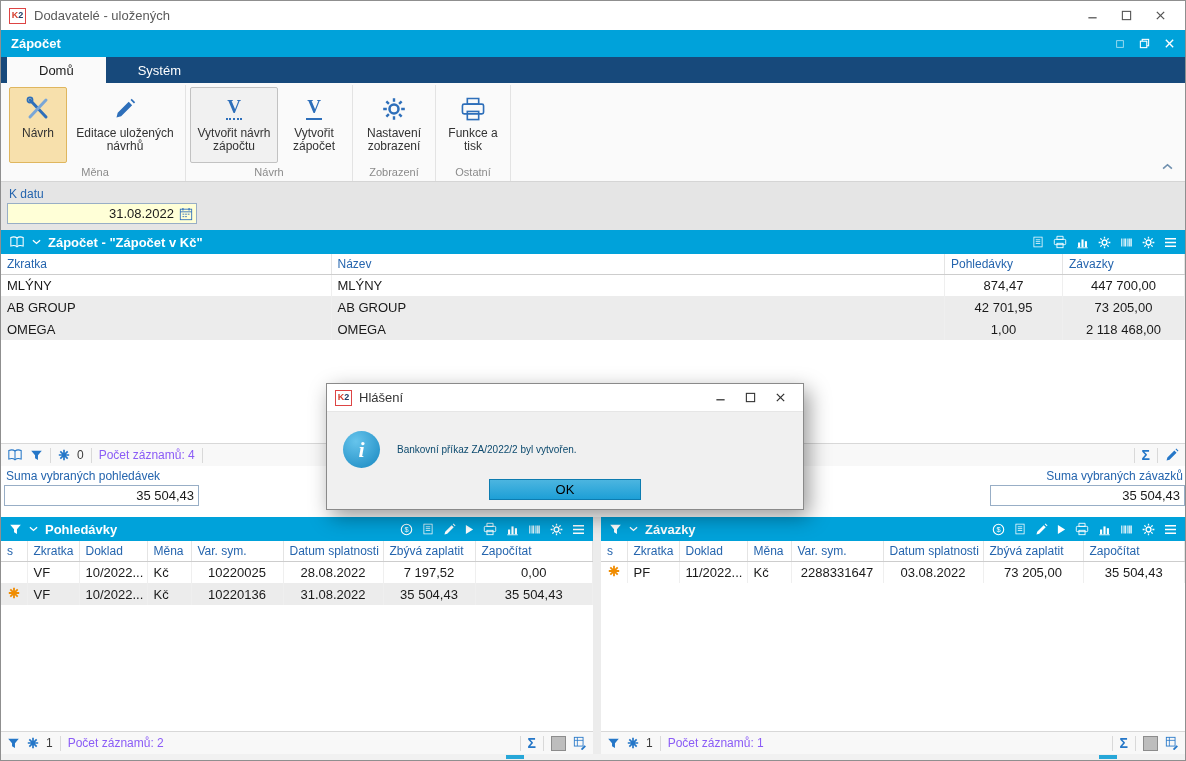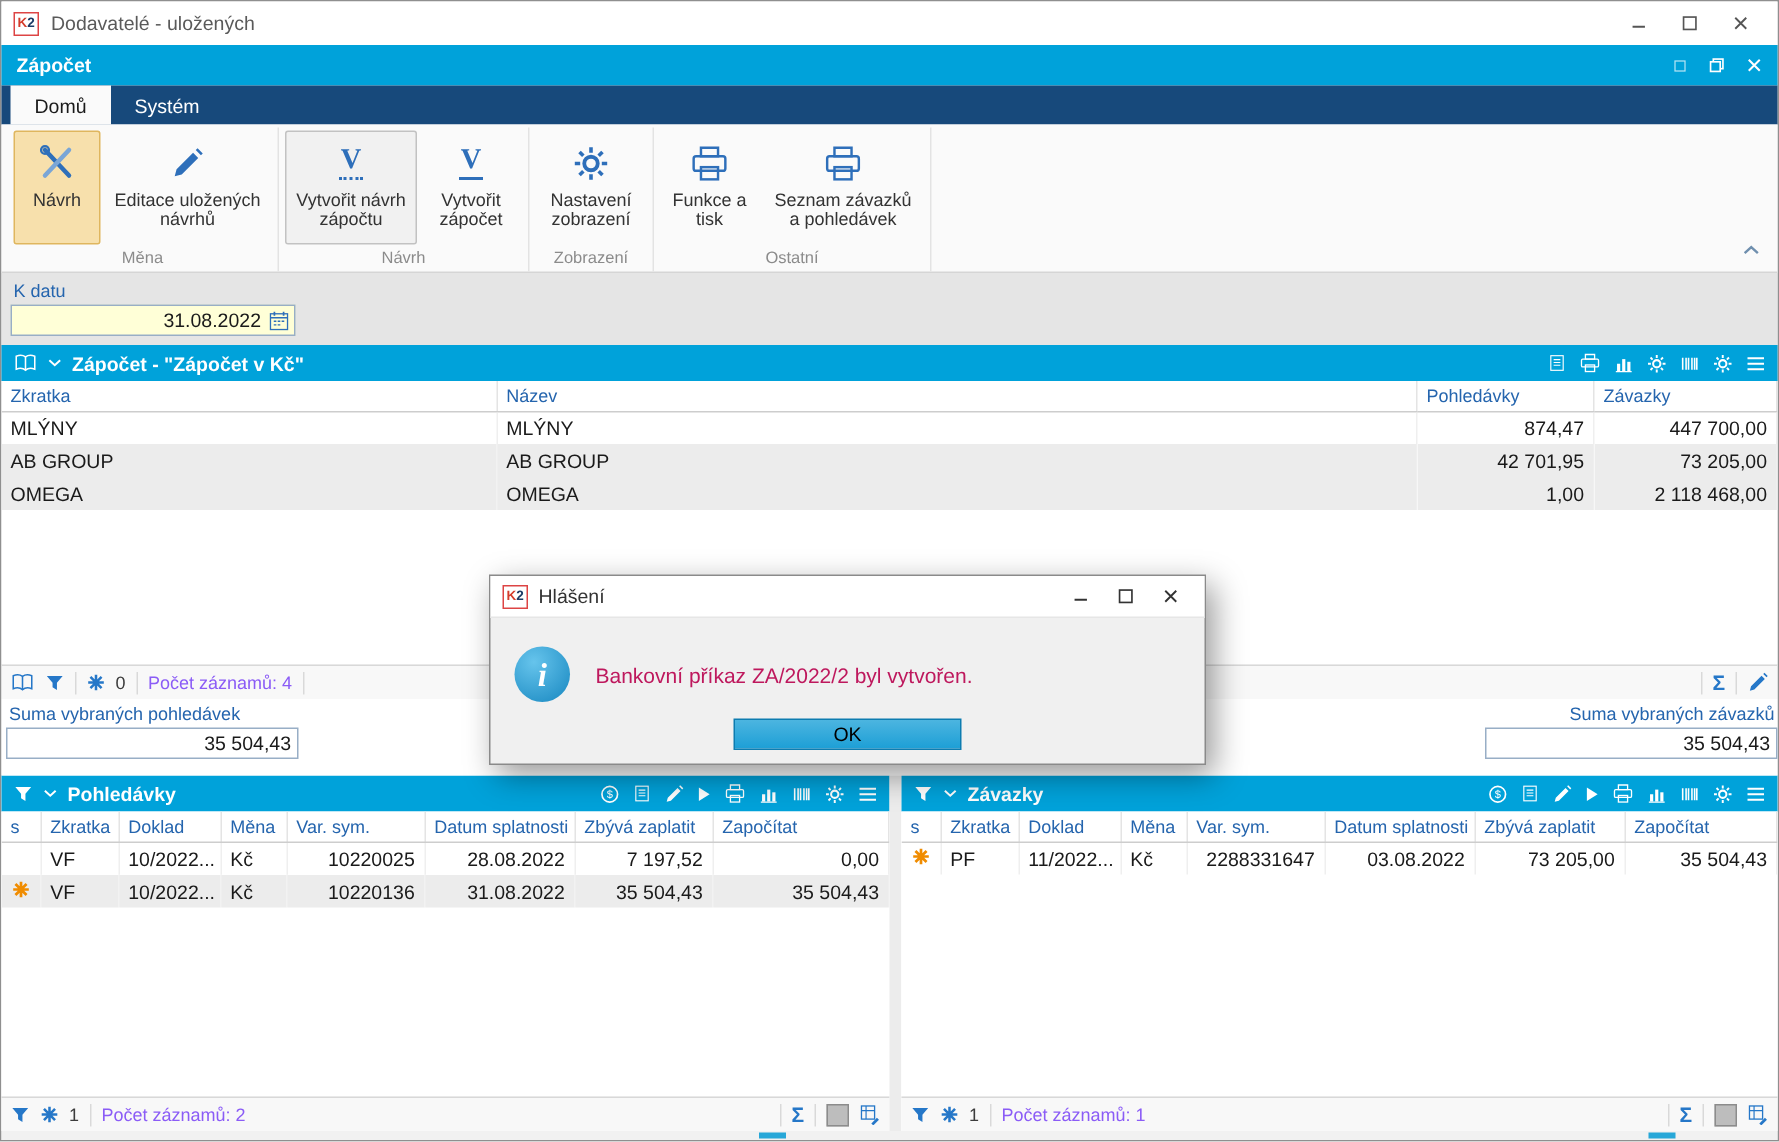--- a/index.html
+++ b/index.html
@@ -24,21 +24,21 @@
   .logo{width:17px;height:16px;background:#fff;border:1px solid #d44;display:inline-flex;align-items:center;justify-content:center;
         font-size:9px;font-weight:bold;line-height:1}
   .logo .lk{color:#d43c2c}.logo .l2{color:#1d3c66}
   
   .childbar{height:27px;flex:none;background:var(--cyan);color:#fff;display:flex;align-items:center;padding:0 10px;gap:8px}
   .childbar .cttl{font-weight:bold;font-size:13px}
   .child-controls{margin-left:auto;display:flex;align-items:center;gap:14px;color:#fff}
   .child-controls span{cursor:pointer;display:inline-flex;align-items:center}
   
   .tabs{height:26px;flex:none;background:var(--navy);display:flex;align-items:stretch;padding-left:6px}
-  .tab{padding:0 16px;display:flex;align-items:center;color:#fff;font-size:13px;cursor:pointer}
+  .tab{padding:0 32px;display:flex;align-items:center;color:#fff;font-size:13px;cursor:pointer}
   .tab.active{background:#fafafa;color:#1a1a1a}
   
   .ribbon{height:99px;flex:none;background:#fafafa;border-bottom:1px solid #d5d5d5;display:flex;position:relative;padding:2px 4px 0}
   .rgroup{display:flex;flex-direction:column;border-right:1px solid #e3e3e3;padding:0 2px}
   .rbuttons{flex:1;display:flex;align-items:stretch;gap:2px;padding:2px 2px 0}
   .rbtn{display:flex;flex-direction:column;align-items:center;gap:3px;padding:6px 3px 2px;border:1px solid transparent;
         border-radius:2px;cursor:pointer}
   .rbtn .ricon{height:30px;display:flex;align-items:center;justify-content:center;color:var(--icon-blue)}
   .rbtn .rlabel{font-size:12px;line-height:1.12;text-align:center;color:#333}
   .rbtn.selected{background:#f7e0ac;border-color:#dfb65e}
@@ -64,21 +64,21 @@
   .cb-left{display:inline-flex;cursor:pointer}
   
   .main-grid{height:236px;flex:none;display:flex;flex-direction:column}
   .gridwrap{flex:1;background:#fff;overflow:hidden}
   table.grid{width:100%;border-collapse:collapse;table-layout:fixed}
   table.grid th{height:20px;font-weight:normal;font-size:12px;color:var(--blue-text);text-align:left;padding:0 6px;
                 border-bottom:1px solid #cdcdcd;border-right:1px solid var(--line);background:#fff;
                 white-space:nowrap;overflow:hidden;cursor:pointer}
   table.grid td{height:22px;padding:0 6px;border-right:1px solid #efefef;white-space:nowrap;overflow:hidden;font-size:13px;cursor:default}
   table.grid tr.alt td{background:var(--row-alt)}
-  .num{text-align:right}
+  .num{text-align:center}
   .c-s{text-align:center;padding:0 2px}
   .marker{display:none;line-height:0}
   .marker.on{display:inline-flex}
   
   .statusbar{height:23px;flex:none;border-top:1px solid #d8d8d8;background:#f8f8f8;display:flex;align-items:center;
              padding:0 6px;gap:7px;color:#2577c8;font-size:12px}
   .sb-text{color:#8b5cf6;white-space:nowrap}
   .sb-sep{width:1px;height:15px;background:#d9d9d9}
   .sb-fill{flex:1}
   .sb-icon{display:inline-flex;align-items:center;cursor:pointer}
@@ -108,21 +108,21 @@
   .dialog{position:absolute;left:325px;top:382px;width:478px;height:127px;background:#f0f0f0;border:1px solid #8a8a8a;
           box-shadow:5px 7px 20px rgba(0,0,0,.40);z-index:40;display:flex;flex-direction:column}
   .dlg-title{height:28px;flex:none;background:#fff;border-bottom:1px solid #e6e6e6;display:flex;align-items:center;
              padding:0 8px;gap:7px;font-size:13px;color:#333}
   .dlg-controls{margin-left:auto;display:flex;align-items:center}
   .dlg-controls .win-btn{width:30px;height:22px;color:#333}
   .dlg-body{flex:1;display:flex;align-items:center;gap:17px;padding:0 16px 22px}
   .info-circle{width:37px;height:37px;flex:none;border-radius:50%;background:radial-gradient(circle at 35% 28%,#66c4ec,#1787c0);
                color:#fff;display:flex;align-items:center;justify-content:center;
                font:italic bold 22px "Liberation Serif","DejaVu Serif",serif}
-  .dlg-msg{font-size:14px;color:#be185d}
+  .dlg-msg{font-size:10px;color:#0c4a6e}
   .dlg-ok{position:absolute;left:50%;transform:translateX(-50%);bottom:9px;width:152px;height:21px;
           background:linear-gradient(#4cb5e0,#1d9fd6);border:1px solid #0d7cb0;color:#000;font-size:13px;
           display:flex;align-items:center;justify-content:center;cursor:pointer}
 </style>
 </head>
 <body>
 
 <div class="window">
 
   <div class="titlebar">
@@ -239,30 +239,20 @@
       <div class="rbuttons">
         <div class="rbtn w6">
           <span class="ricon">
               <svg viewBox="0 0 16 16" width="26" height="26">
                 <path d="M4.5 1.5h7V5h-7z" fill="none" stroke="currentColor"></path>
                 <rect x="1.5" y="5" width="13" height="6" rx="1" fill="none" stroke="currentColor"></rect>
                 <rect x="4.5" y="9.5" width="7" height="5" fill="none" stroke="currentColor"></rect>
               </svg>
             </span>
           <span class="rlabel">Funkce a tisk</span>
-        </div>
-        <div class="rbtn w7">
-          <span class="ricon">
-              <svg viewBox="0 0 16 16" width="26" height="26">
-                <path d="M4.5 1.5h7V5h-7z" fill="none" stroke="currentColor"></path>
-                <rect x="1.5" y="5" width="13" height="6" rx="1" fill="none" stroke="currentColor"></rect>
-                <rect x="4.5" y="9.5" width="7" height="5" fill="none" stroke="currentColor"></rect>
-              </svg>
-            </span>
-          <span class="rlabel">Seznam závazků a pohledávek</span>
         </div>
       </div>
       <div class="rgroup-label">Ostatní</div>
     </div>
 
     <span class="ribbon-collapse"><svg viewBox="0 0 10 6" width="11" height="7">
           <polyline points="1,5 5,1.4 9,5" fill="none" stroke="currentColor" stroke-width="1.5"></polyline>
         </svg></span>
   </div>
 

